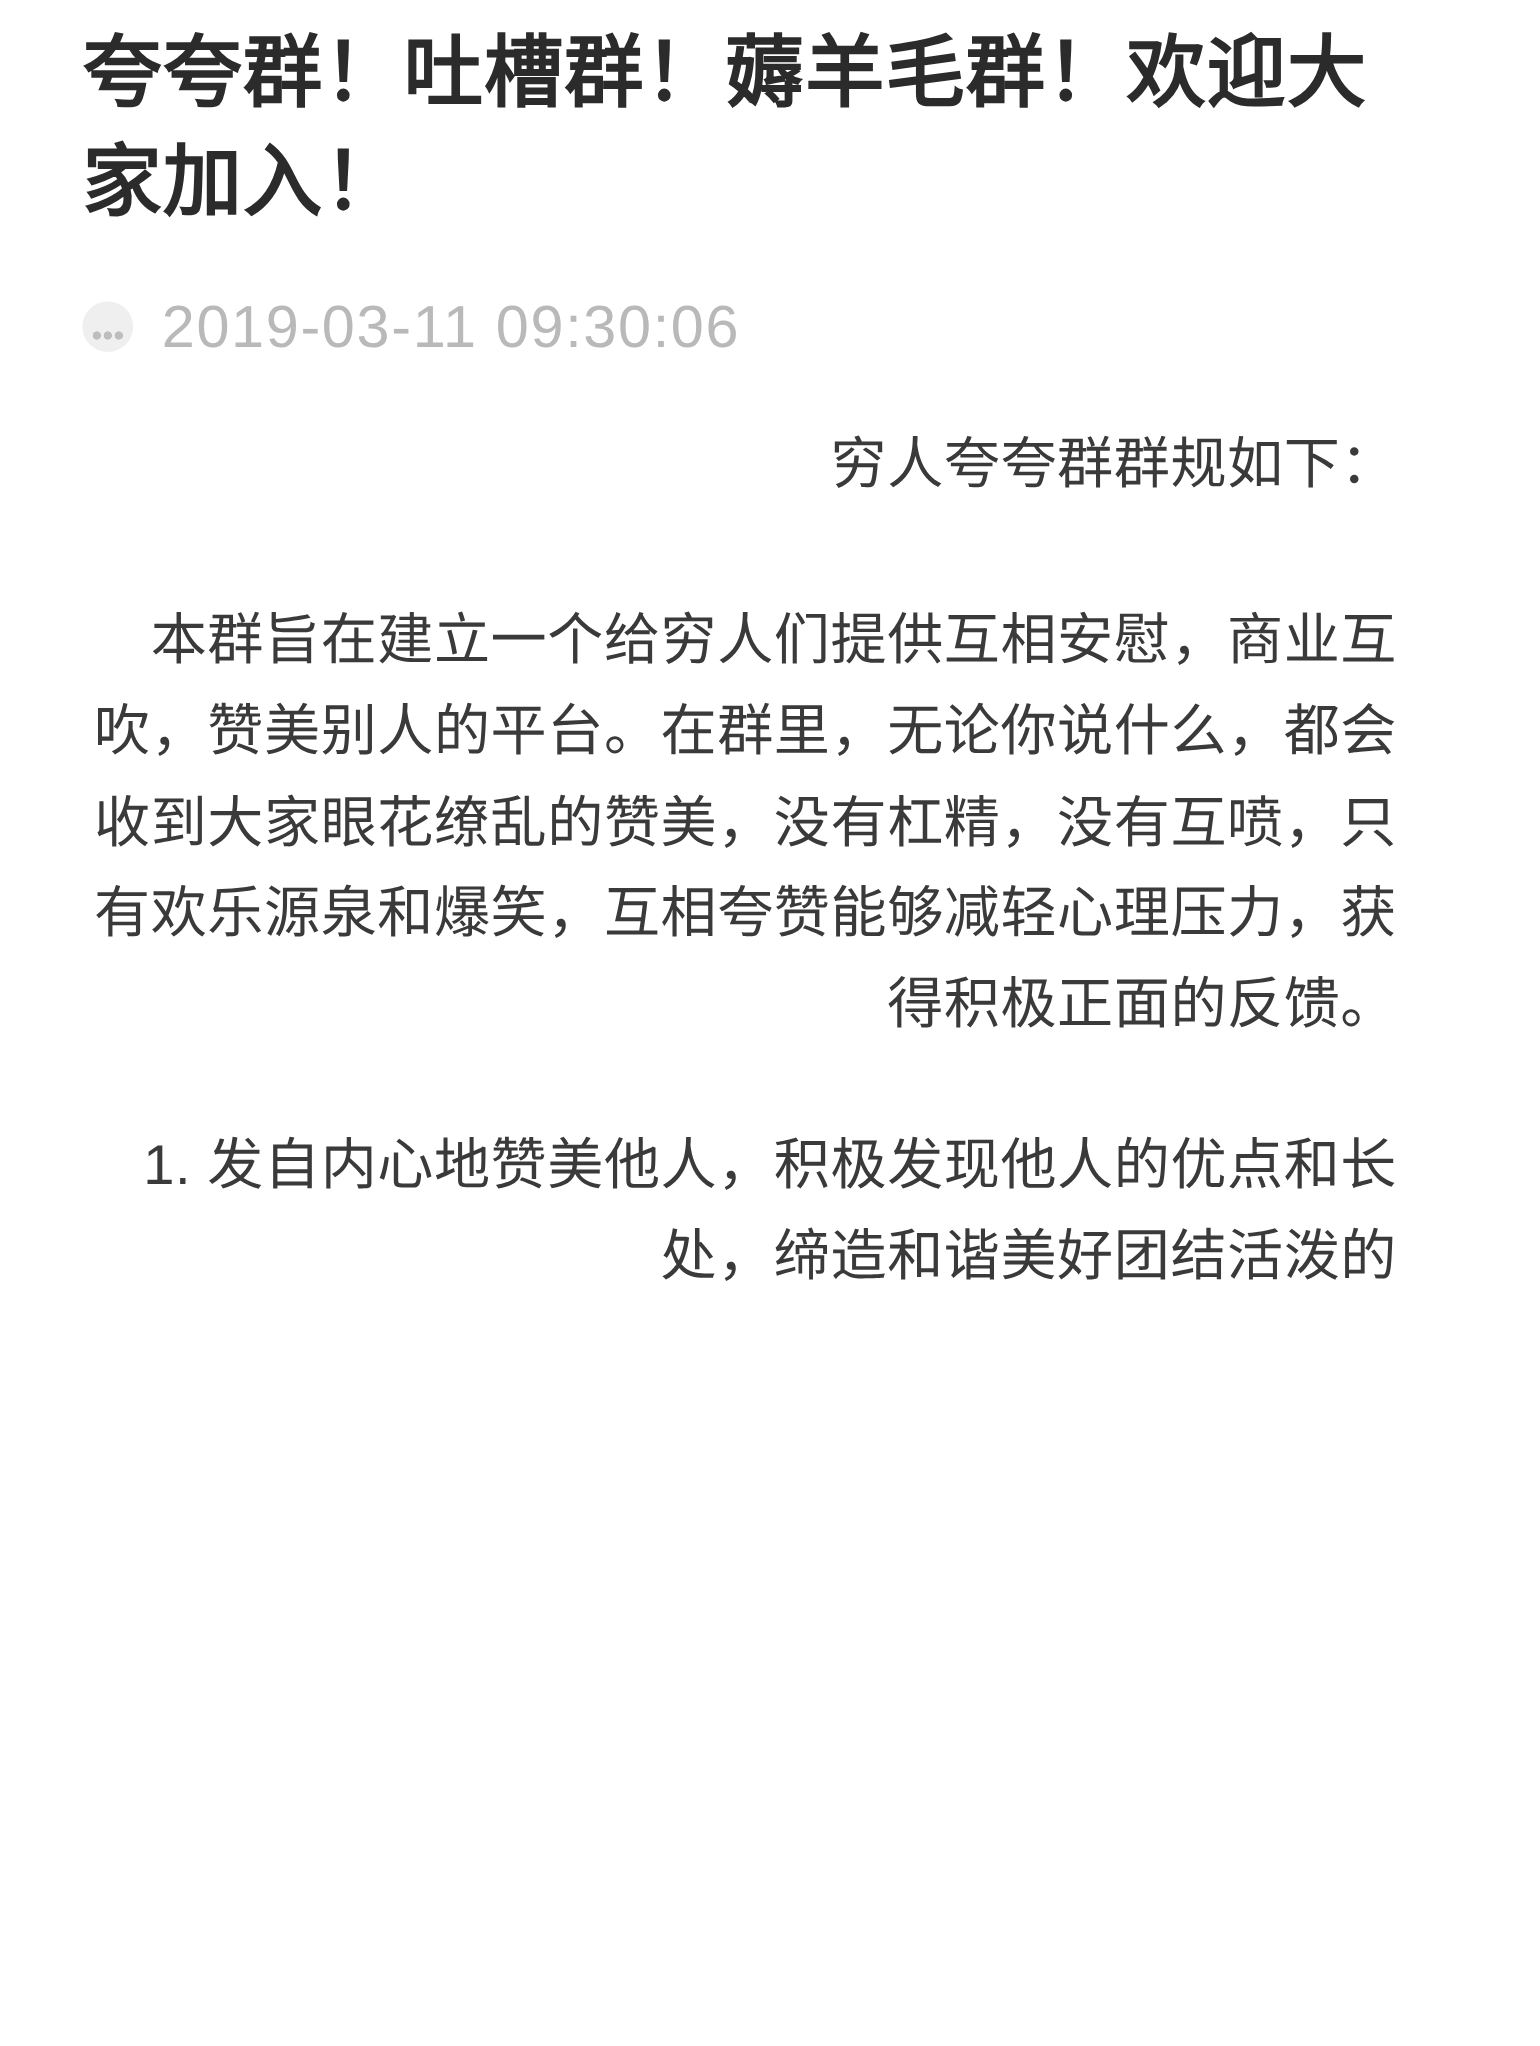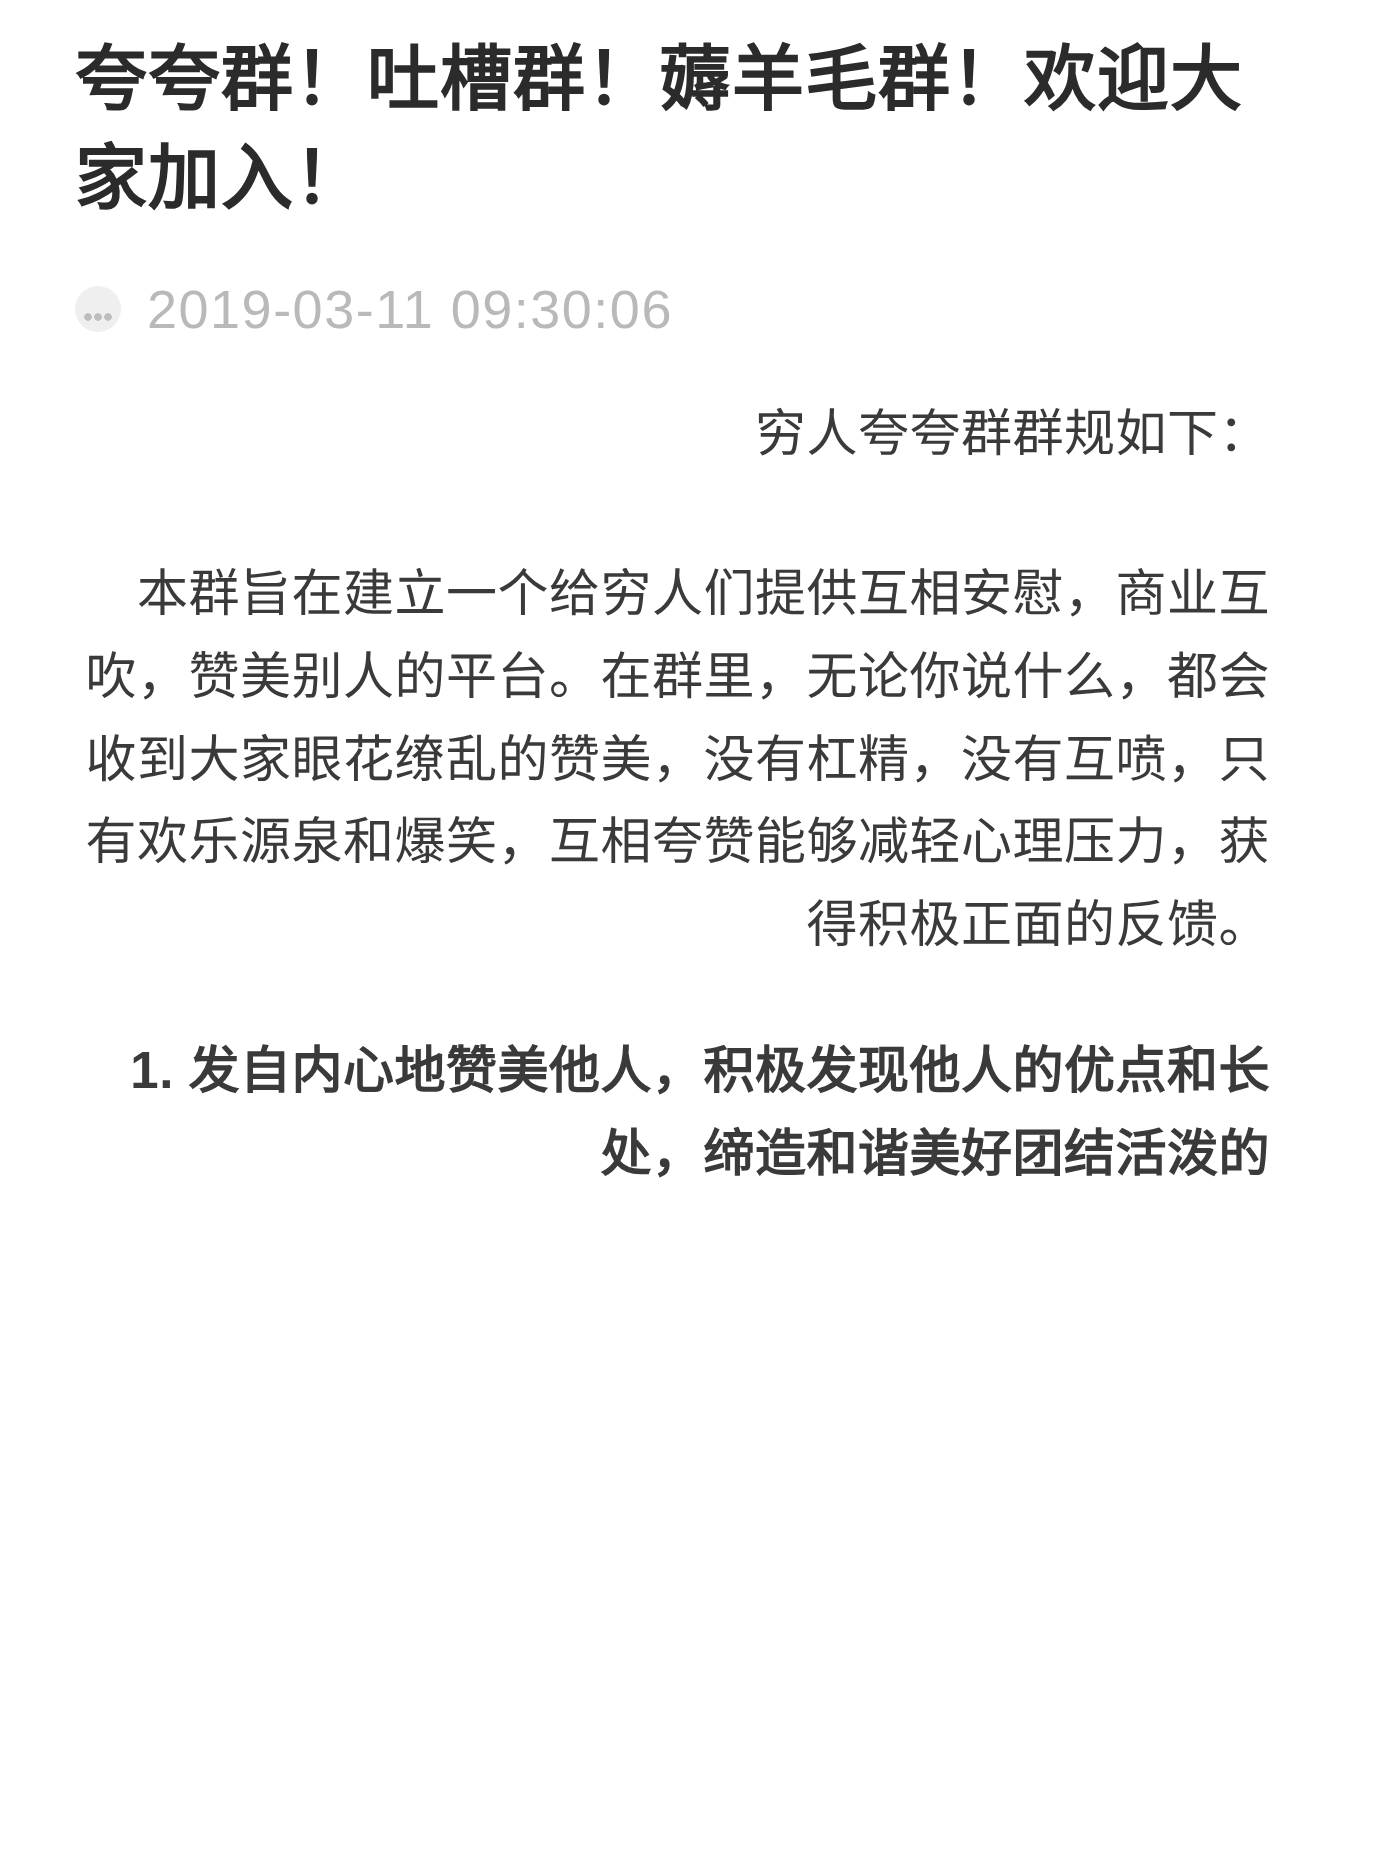--- a/index.html
+++ b/index.html
@@ -20,21 +20,21 @@
     left: 0;
     top: 0;
     width: 1400px;
     height: 1860px;
     background: #ffffff;
     overflow: hidden;
   }
   .content {
     position: absolute;
     left: 75px;
-    top: 12px;
+    top: 0;
     width: 1240px;
   }
 
   
   .post-title {
     font-size: 72px;
     line-height: 1.38;
     font-weight: 700;
     color: #2b2b2b;
     letter-spacing: 1px;
@@ -93,21 +93,20 @@
     letter-spacing: 0.5px;
     font-weight: 400;
     width: 1195px;
     word-break: break-all;
   }
   .para.tight {
     margin-bottom: 78px;
   }
   .para:last-child {
     margin-bottom: 0;
-    font-weight: bold;
   }
 </style>
 </head>
 <body>
 
 <div class="page">
   <div class="content">
 
     <h1 class="post-title">夸夸群！吐槽群！薅羊毛群！欢迎大家加入！</h1>
 

